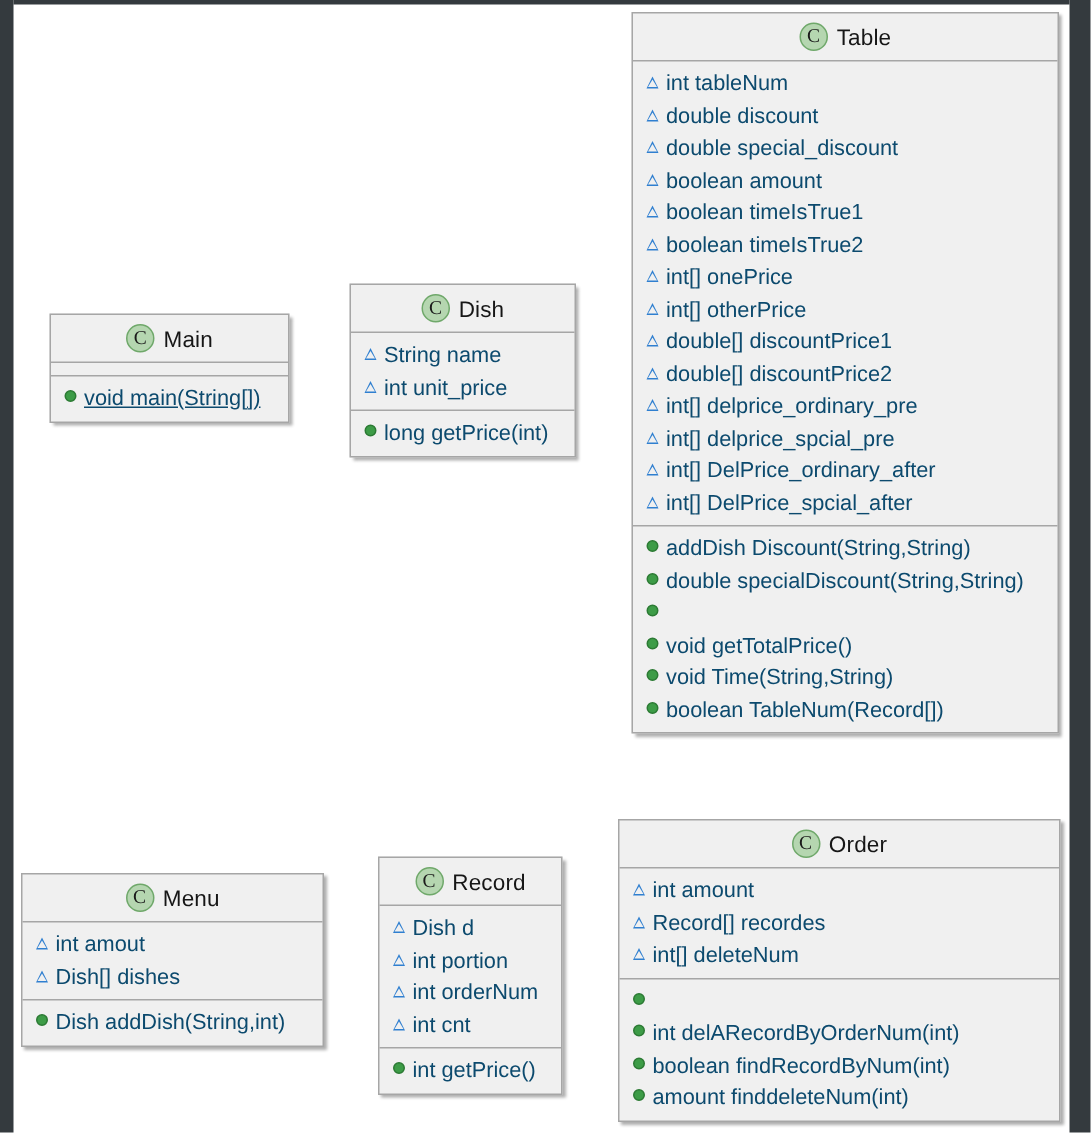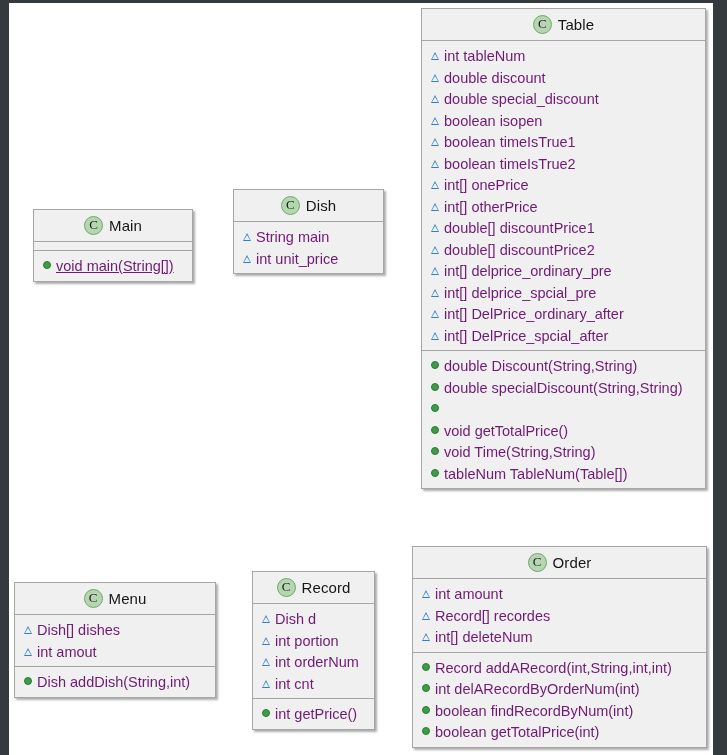--- a/index.html
+++ b/index.html
@@ -95,21 +95,21 @@
   .class-name {
     font-size: 15px;
     color: #161616;
     letter-spacing: 0.1px;
     text-align: right;
   }
 
   .member {
     display: block;
     font-size: 14.5px;
-    color: #701a75;
+    color: #0c4a6e;
     line-height: 20.5px;
     white-space: nowrap;
     padding-left: 9px;
   }
   .member .marker {
     display: inline-block;
     width: 13px;
     text-align: left;
     vertical-align: 1px;
   }
@@ -153,60 +153,63 @@
   <div class="edge-strip-left"></div>
   <div class="edge-strip-top"></div>
   <div class="edge-strip-right"></div>
   <div id="classes-root">
       <div class="uml-class" style="left: 421px; top: 8px; width: 285px;">
         <div class="uml-header"><span class="class-icon"><i>C</i></span><span class="class-name">Table</span></div>
         <div class="uml-compartment">
           <span class="member"><span class="marker"><span class="tri"></span></span><span class="txt">int tableNum</span></span>
           <span class="member"><span class="marker"><span class="tri"></span></span><span class="txt">double discount</span></span>
           <span class="member"><span class="marker"><span class="tri"></span></span><span class="txt">double special_discount</span></span>
-          <span class="member"><span class="marker"><span class="tri"></span></span><span class="txt">boolean isopen</span></span>
+          <span class="member"><span class="marker"><span class="tri"></span></span><span class="txt">boolean amount</span></span>
           <span class="member"><span class="marker"><span class="tri"></span></span><span class="txt">boolean timeIsTrue1</span></span>
           <span class="member"><span class="marker"><span class="tri"></span></span><span class="txt">boolean timeIsTrue2</span></span>
           <span class="member"><span class="marker"><span class="tri"></span></span><span class="txt">int[] onePrice</span></span>
           <span class="member"><span class="marker"><span class="tri"></span></span><span class="txt">int[] otherPrice</span></span>
           <span class="member"><span class="marker"><span class="tri"></span></span><span class="txt">double[] discountPrice1</span></span>
           <span class="member"><span class="marker"><span class="tri"></span></span><span class="txt">double[] discountPrice2</span></span>
           <span class="member"><span class="marker"><span class="tri"></span></span><span class="txt">int[] delprice_ordinary_pre</span></span>
           <span class="member"><span class="marker"><span class="tri"></span></span><span class="txt">int[] delprice_spcial_pre</span></span>
           <span class="member"><span class="marker"><span class="tri"></span></span><span class="txt">int[] DelPrice_ordinary_after</span></span>
           <span class="member"><span class="marker"><span class="tri"></span></span><span class="txt">int[] DelPrice_spcial_after</span></span>
         </div>
         <div class="uml-compartment">
-          <span class="member"><span class="marker"><span class="dot"></span></span><span class="txt">double Discount(String,String)</span></span>
+          <span class="member"><span class="marker"><span class="dot"></span></span><span class="txt">addDish Discount(String,String)</span></span>
           <span class="member"><span class="marker"><span class="dot"></span></span><span class="txt">double specialDiscount(String,String)</span></span>
           <span class="member"><span class="marker"><span class="dot"></span></span></span>
           <span class="member"><span class="marker"><span class="dot"></span></span><span class="txt">void getTotalPrice()</span></span>
           <span class="member"><span class="marker"><span class="dot"></span></span><span class="txt">void Time(String,String)</span></span>
-          <span class="member"><span class="marker"><span class="dot"></span></span><span class="txt">tableNum TableNum(Table[])</span></span>
+          <span class="member"><span class="marker"><span class="dot"></span></span><span class="txt">boolean TableNum(Record[])</span></span>
         </div>
       </div>
       <div class="uml-class" style="left: 33px; top: 209px; width: 160px;">
         <div class="uml-header"><span class="class-icon"><i>C</i></span><span class="class-name">Main</span></div>
         <div class="uml-compartment empty"></div>
         <div class="uml-compartment">
           <span class="member static"><span class="marker"><span class="dot"></span></span><span class="txt">void main(String[])</span></span>
         </div>
       </div>
       <div class="uml-class" style="left: 233px; top: 189px; width: 151px;">
         <div class="uml-header"><span class="class-icon"><i>C</i></span><span class="class-name">Dish</span></div>
         <div class="uml-compartment">
-          <span class="member"><span class="marker"><span class="tri"></span></span><span class="txt">String main</span></span>
+          <span class="member"><span class="marker"><span class="tri"></span></span><span class="txt">String name</span></span>
           <span class="member"><span class="marker"><span class="tri"></span></span><span class="txt">int unit_price</span></span>
+        </div>
+        <div class="uml-compartment">
+          <span class="member"><span class="marker"><span class="dot"></span></span><span class="txt">long getPrice(int)</span></span>
         </div>
       </div>
       <div class="uml-class" style="left: 14px; top: 582px; width: 202px;">
         <div class="uml-header"><span class="class-icon"><i>C</i></span><span class="class-name">Menu</span></div>
         <div class="uml-compartment">
+          <span class="member"><span class="marker"><span class="tri"></span></span><span class="txt">int amout</span></span>
           <span class="member"><span class="marker"><span class="tri"></span></span><span class="txt">Dish[] dishes</span></span>
-          <span class="member"><span class="marker"><span class="tri"></span></span><span class="txt">int amout</span></span>
         </div>
         <div class="uml-compartment">
           <span class="member"><span class="marker"><span class="dot"></span></span><span class="txt">Dish addDish(String,int)</span></span>
         </div>
       </div>
       <div class="uml-class" style="left: 252px; top: 571px; width: 123px;">
         <div class="uml-header"><span class="class-icon"><i>C</i></span><span class="class-name">Record</span></div>
         <div class="uml-compartment">
           <span class="member"><span class="marker"><span class="tri"></span></span><span class="txt">Dish d</span></span>
           <span class="member"><span class="marker"><span class="tri"></span></span><span class="txt">int portion</span></span>
@@ -218,20 +221,20 @@
         </div>
       </div>
       <div class="uml-class" style="left: 412px; top: 546px; width: 295px;">
         <div class="uml-header"><span class="class-icon"><i>C</i></span><span class="class-name">Order</span></div>
         <div class="uml-compartment">
           <span class="member"><span class="marker"><span class="tri"></span></span><span class="txt">int amount</span></span>
           <span class="member"><span class="marker"><span class="tri"></span></span><span class="txt">Record[] recordes</span></span>
           <span class="member"><span class="marker"><span class="tri"></span></span><span class="txt">int[] deleteNum</span></span>
         </div>
         <div class="uml-compartment">
-          <span class="member"><span class="marker"><span class="dot"></span></span><span class="txt">Record addARecord(int,String,int,int)</span></span>
+          <span class="member"><span class="marker"><span class="dot"></span></span></span>
           <span class="member"><span class="marker"><span class="dot"></span></span><span class="txt">int delARecordByOrderNum(int)</span></span>
           <span class="member"><span class="marker"><span class="dot"></span></span><span class="txt">boolean findRecordByNum(int)</span></span>
-          <span class="member"><span class="marker"><span class="dot"></span></span><span class="txt">boolean getTotalPrice(int)</span></span>
+          <span class="member"><span class="marker"><span class="dot"></span></span><span class="txt">amount finddeleteNum(int)</span></span>
         </div>
       </div>
     </div>
 </div>
 
 </body></html>

